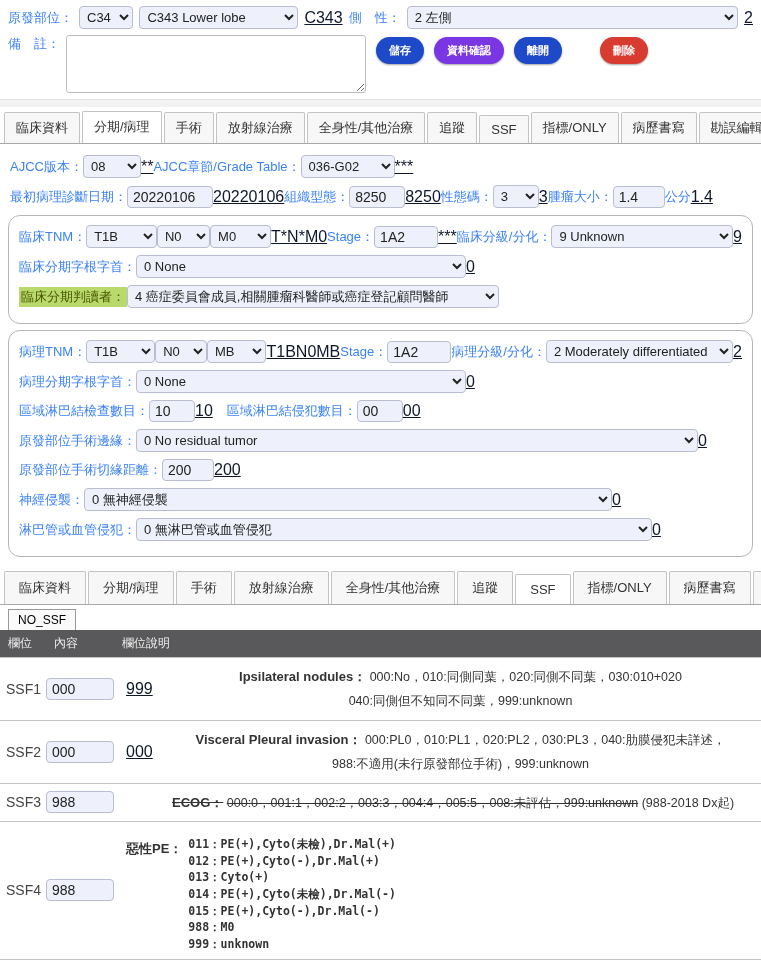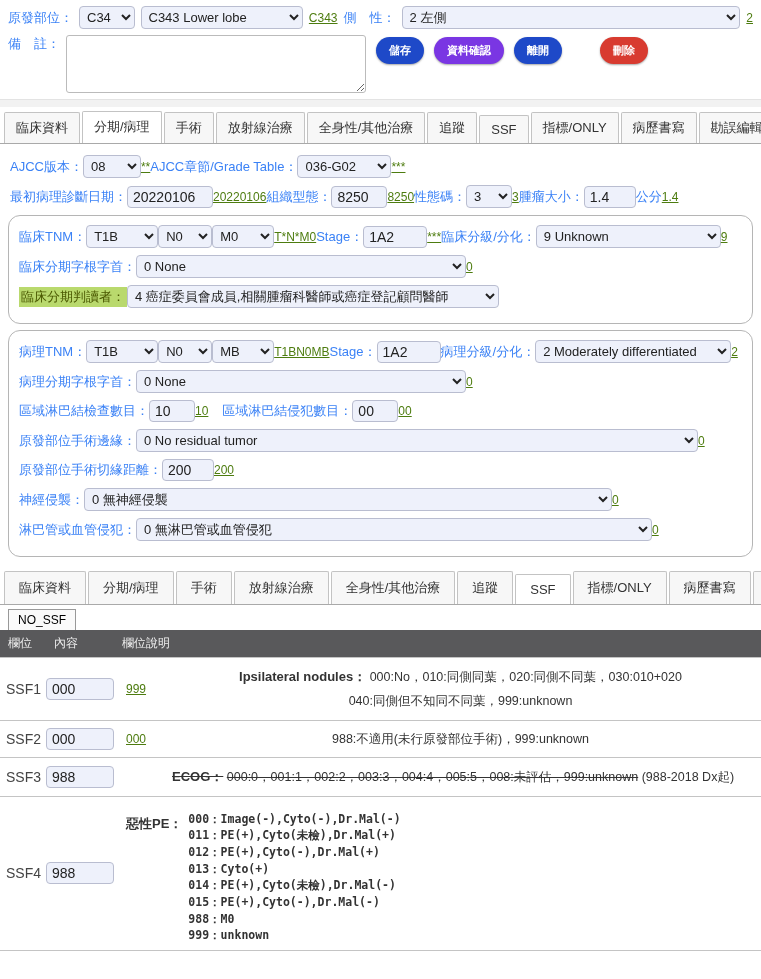--- a/index.html
+++ b/index.html
@@ -14,21 +14,21 @@
   select {
     background:#eef1fb; border:1px solid #b9bdd0; border-radius:4px;
     font-size:13px; padding:2px 3px; color:#222;
     font-family:"Liberation Sans",sans-serif;
   }
   input[type=text] {
     background:#eef1fb; border:1px solid #b9bdd0; border-radius:4px;
     font-size:14px; padding:2px 5px; color:#222;
     font-family:"Liberation Sans",sans-serif;
   }
-  a.plink { color:#4d7c0f; font-size:12px; text-decoration:underline; cursor:pointer; white-space:nowrap; }
+  a.plink { color:#0f172a; font-size:16px; text-decoration:underline; cursor:pointer; white-space:nowrap; }
   
   .topbar { padding:6px 8px 2px 8px; }
   .topbar .row1 { margin-bottom:6px; }
   .note-row { display:flex; align-items:flex-start; gap:6px; }
   textarea.note {
     width:300px; height:58px; border:1px solid #bbb; border-radius:3px;
     resize:both; font-family:"Liberation Sans",sans-serif;
   }
   .btns { display:flex; gap:10px; margin-left:4px; margin-top:2px; }
   .btn {
@@ -266,20 +266,22 @@
       <div>040:同側但不知同不同葉，999:unknown</div>
     </div>
   </div>
 
   
   <div class="ssf-row">
     <span class="ssf-id">SSF2</span>
     <input type="text" class="ssf-value" value="000" style="">
     <a class="plink ssf-link">000</a>
     <div class="ssf-desc">
+      <div><b>Visceral Pleural invasion：</b>
+        <span>000:PL0，010:PL1，020:PL2，030:PL3，040:肋膜侵犯未詳述，</span></div>
       <div>988:不適用(未行原發部位手術)，999:unknown</div>
     </div>
   </div>
 
   
   <div class="ssf-row">
     <span class="ssf-id">SSF3</span>
     <input type="text" class="ssf-value" value="988" style="">
     <span class="ssf-link"></span>
     <div class="ssf-desc" style="text-align:left">
@@ -289,21 +291,20 @@
     </div>
   </div>
 
   
   <div class="ssf-row min-h-ssf4">
     <span class="ssf-id">SSF4</span>
     <input type="text" class="ssf-value" value="988" style="">
     <div class="ssf-desc desc-left" style="margin-left:12px">
       <b>惡性PE：</b>
       <div class="mono">
-        <div>000：Image(-),Cyto(-),Dr.Mal(-)</div>
         <div>011：PE(+),Cyto(未檢),Dr.Mal(+)</div>
         <div>012：PE(+),Cyto(-),Dr.Mal(+)</div>
         <div>013：Cyto(+)</div>
         <div>014：PE(+),Cyto(未檢),Dr.Mal(-)</div>
         <div>015：PE(+),Cyto(-),Dr.Mal(-)</div>
         <div>988：M0</div>
         <div>999：unknown</div>
       </div>
     </div>
   </div>

